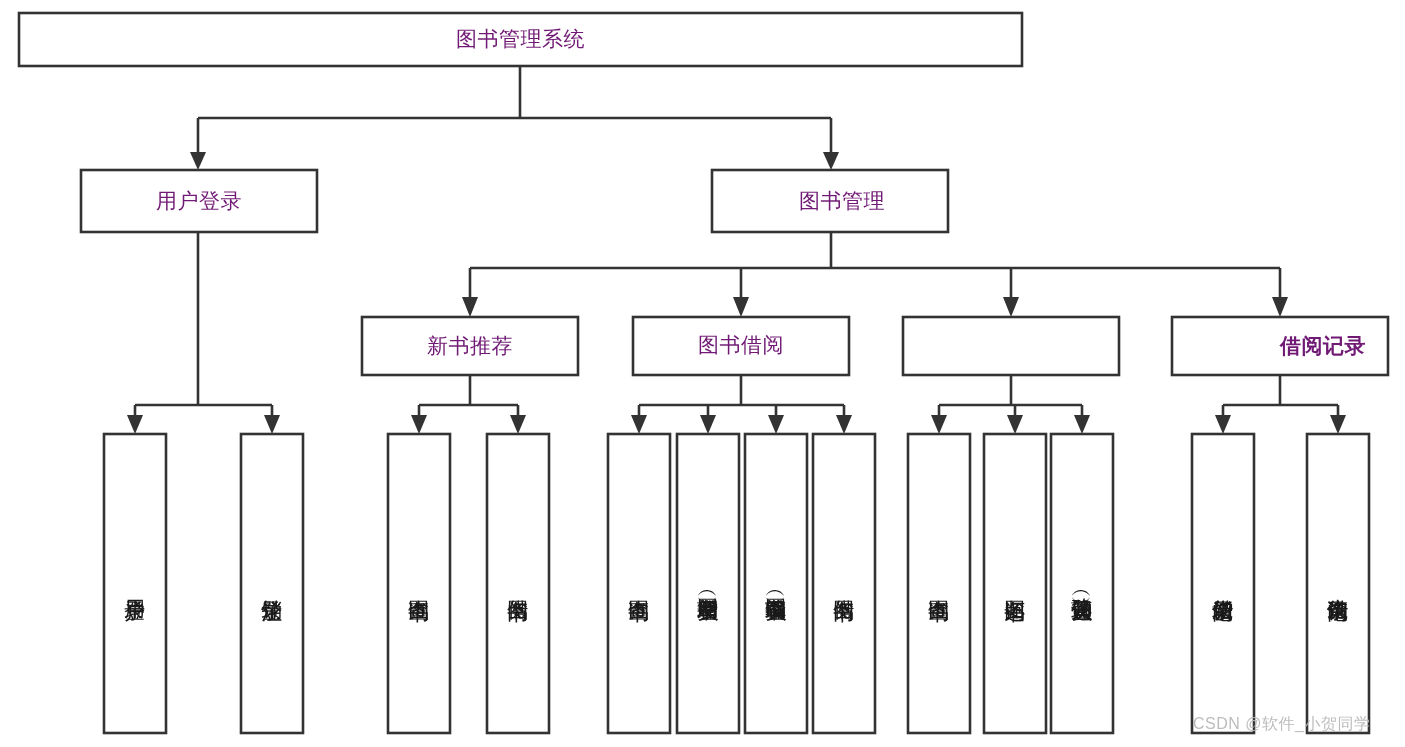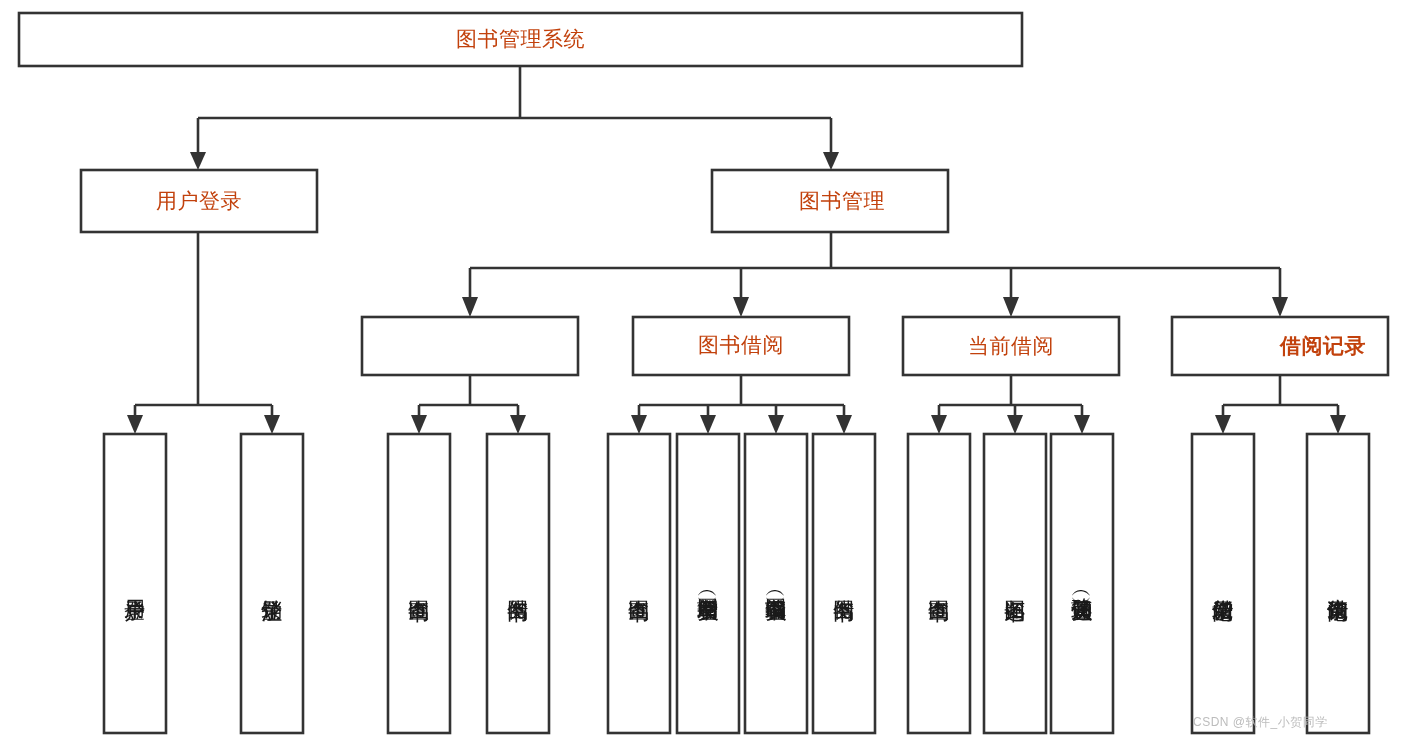--- a/index.html
+++ b/index.html
@@ -38,21 +38,21 @@
   }
   .arrow-head {
     fill: #333333;
   }
   .node-label-h {
     position: absolute;
     display: flex;
     align-items: center;
     justify-content: center;
     text-align: center;
-    color: #c2410c;
+    color: #701a75;
     font-size: 21px;
     line-height: 1.15;
     letter-spacing: 0.5px;
     white-space: nowrap;
     pointer-events: none;
   }
   .node-label-v {
     position: absolute;
     display: flex;
     align-items: center;
@@ -62,21 +62,21 @@
     font-size: 21px;
     line-height: 1.30;
     letter-spacing: 0.5px;
     writing-mode: vertical-rl;
     text-orientation: upright;
     pointer-events: none;
   }
   .watermark {
     position: absolute;
     color: #b9b9b9;
-    font-size: 12px;
+    font-size: 16px;
     letter-spacing: 0.5px;
     white-space: nowrap;
     opacity: 0.95;
   }
 </style>
 </head>
 <body>
 
 <div id="diagram-root">
 
@@ -178,22 +178,22 @@
       <rect class="node-box" x="1192" y="434" width="62" height="299"></rect>
       <rect class="node-box" x="1307" y="434" width="62" height="299"></rect>
     </g>
   </svg>
 
   <div class="node-label-h" style="left:19px; top:13px; width:1003px; height:53px;">图书管理系统</div>
 
   <div class="node-label-h" style="left:81px; top:170px; width:236px; height:62px;">用户登录</div>
   <div class="node-label-h" style="left:712px; top:170px; width:260px; height:62px;">图书管理</div>
 
+  <div class="node-label-h" style="left:362px; top:317px; width:216px; height:58px;">新书推荐</div>
   <div class="node-label-h" style="left:633px; top:317px; width:216px; height:56px;">图书借阅</div>
-  <div class="node-label-h" style="left:903px; top:317px; width:216px; height:58px;">当前借阅</div>
   <div class="node-label-h" style="left:1215px; top:317px; width:216px; height:58px;font-weight:bold;">借阅记录</div>
 
   <div class="node-label-v" style="left:104px; top:434px; width:62px; height:299px;">用户登录</div>
   <div class="node-label-v" style="left:241px; top:434px; width:62px; height:299px;">注销登录</div>
   <div class="node-label-v" style="left:388px; top:434px; width:62px; height:299px;">查询图书</div>
   <div class="node-label-v" style="left:487px; top:434px; width:62px; height:299px;">借阅图书</div>
   <div class="node-label-v" style="left:608px; top:434px; width:62px; height:299px;">查询图书</div>
   <div class="node-label-v" style="left:677px; top:434px; width:62px; height:299px;">新增图书（管理员）</div>
   <div class="node-label-v" style="left:745px; top:434px; width:62px; height:299px;">编辑图书（管理员）</div>
   <div class="node-label-v" style="left:813px; top:434px; width:62px; height:299px;">借阅图书</div>

